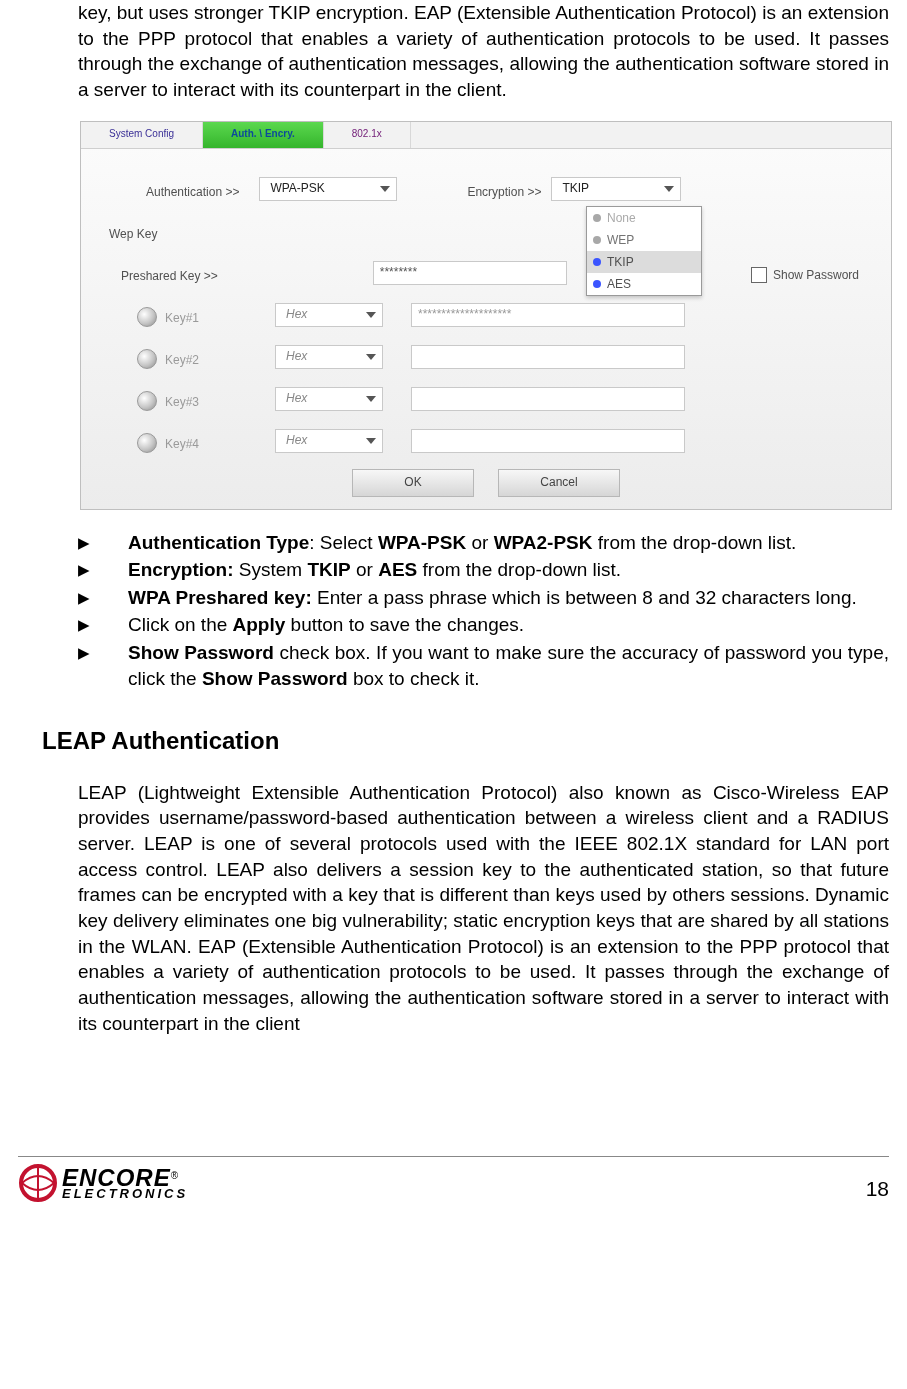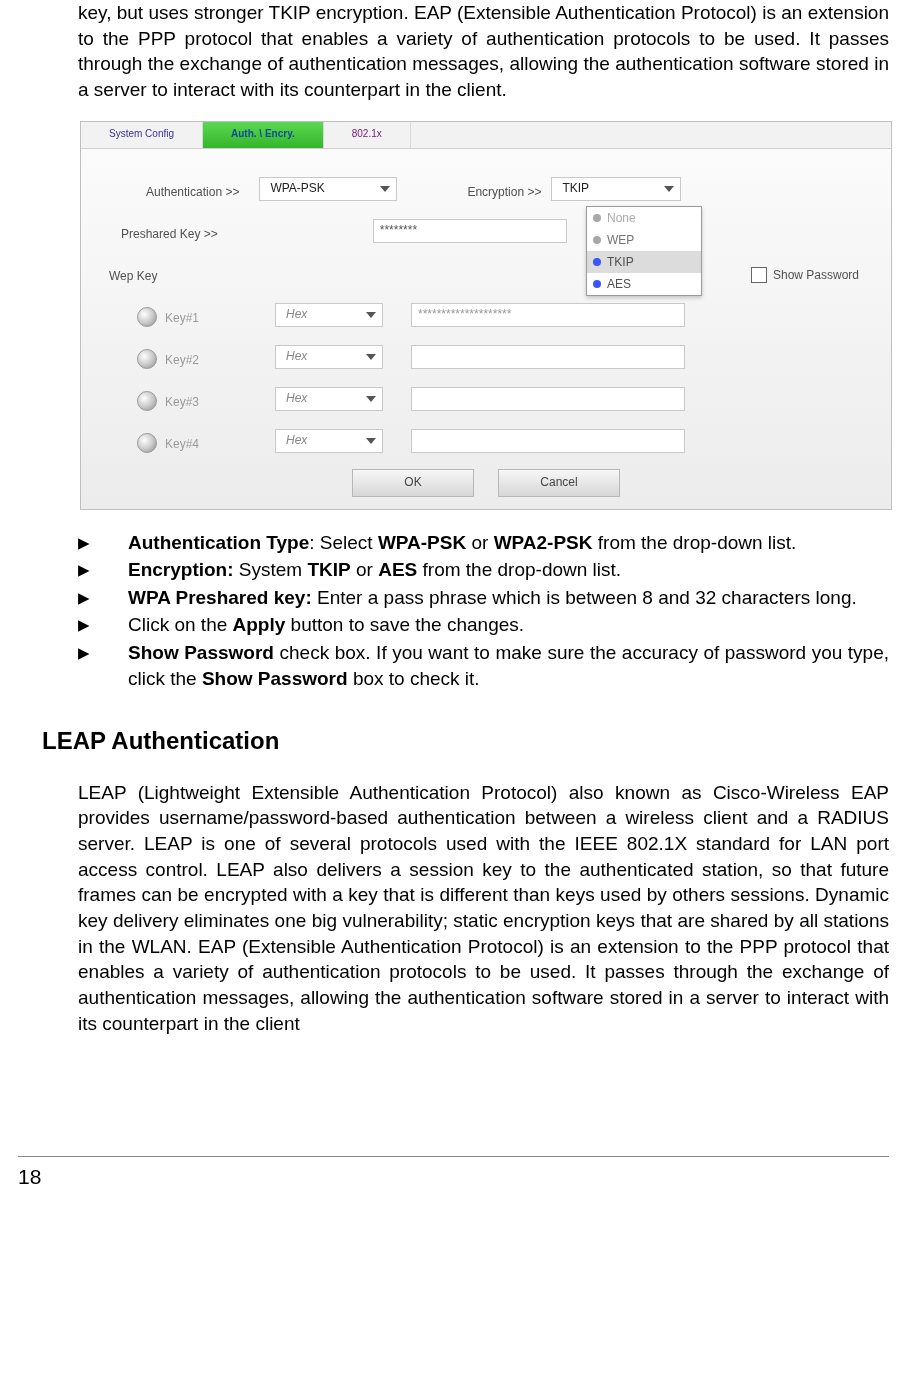--- a/index.html
+++ b/index.html
@@ -166,30 +166,30 @@
       <div class="opt sel">
           <span class="bullet-dot dot-blue"></span>
           <span>TKIP</span>
         </div>
       <div class="opt">
           <span class="bullet-dot dot-blue"></span>
           <span>AES</span>
         </div>
     </div>
 
+    <div class="row" style="margin-left:18px; margin-top:8px;">
+      <span class="lbl">Wep Key</span>
+    </div>
+
     <div class="row" style="margin-left:30px; margin-top:12px;">
       <span class="lbl">Preshared Key &gt;&gt;</span>
       <span style="width:155px;"></span>
       <span class="field" style="width:180px;">********</span>
     </div>
 
-    <div class="row" style="margin-left:18px; margin-top:8px;">
-      <span class="lbl">Wep Key</span>
-    </div>
-
     <div id="keys-holder">
         <div class="row key-row" style="margin-left: 46px;">
           <span class="radio-dot"></span>
           <span class="lbl lbl-key">Key#1</span>
           <span style="width:50px;"></span>
           <span class="dd hex-dd">
             <span>Hex</span>
             <span class="caret"></span>
           </span>
           <span style="width:28px;"></span>
@@ -274,14 +274,26 @@
       <b>Show Password</b><span> check box. If you want to make sure the accuracy of password you type, click the </span><b>Show Password</b><span> box to check it.</span>
     </span>
   </div>
 </div>
 
 <h2 class="section">LEAP Authentication</h2>
 
 <p class="para">LEAP (Lightweight Extensible Authentication Protocol) also known as Cisco-Wireless EAP provides username/password-based authentication between a wireless client and a RADIUS server.  LEAP is one of several protocols used with the IEEE 802.1X standard for LAN port access control. LEAP also delivers a session key to the authenticated station, so that future frames can be encrypted with a key that is different than keys used by others sessions. Dynamic key delivery eliminates one big vulnerability; static encryption keys that are shared by all stations in the WLAN. EAP (Extensible Authentication Protocol) is an extension to the PPP protocol that enables a variety of authentication protocols to be used. It passes through the exchange of authentication messages, allowing the authentication software stored in a server to interact with its counterpart in the client</p>
 
 <div class="footer">
+  <div class="logo-wrap">
+    <svg width="40" height="40" viewBox="0 0 40 40">
+      <circle cx="20" cy="20" r="17" fill="none" stroke="#c3122f" stroke-width="4"></circle>
+      <path d="M4 20 Q20 6 36 20" fill="none" stroke="#c3122f" stroke-width="2"></path>
+      <path d="M4 20 Q20 34 36 20" fill="none" stroke="#c3122f" stroke-width="2"></path>
+      <line x1="20" y1="3" x2="20" y2="37" stroke="#c3122f" stroke-width="2"></line>
+    </svg>
+    <span class="logo-text">
+      <span><span class="enc-top">ENCORE</span><span class="reg">®</span></span>
+      <span class="enc-bot">ELECTRONICS</span>
+    </span>
+  </div>
   <span class="page-num">18</span>
 </div>
 
 </body></html>

